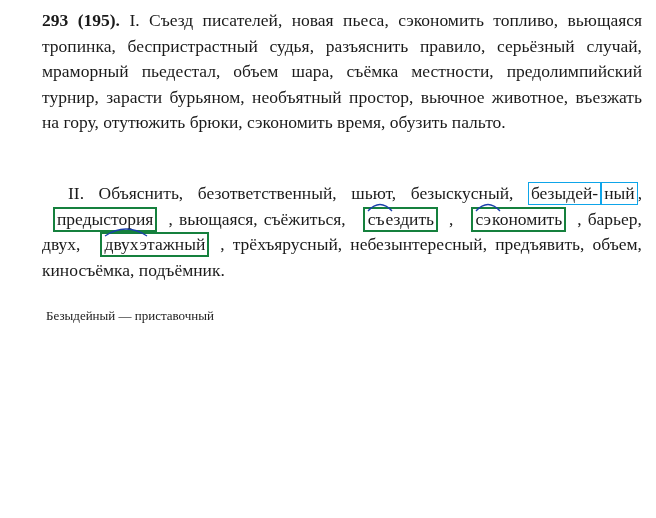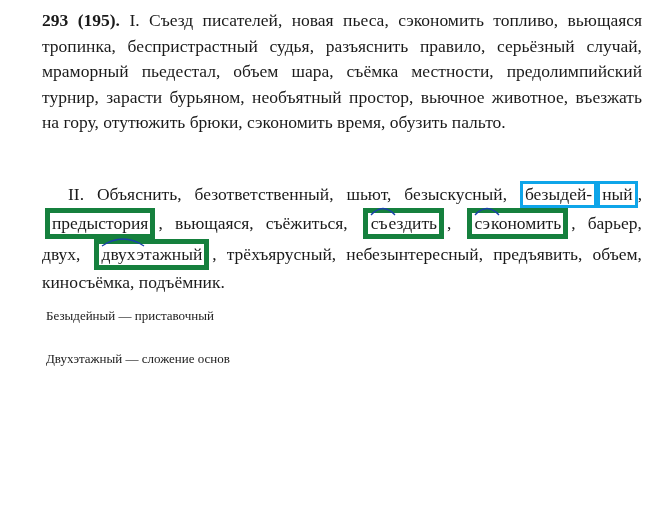--- a/index.html
+++ b/index.html
@@ -38,41 +38,41 @@
   .exnum {
     font-weight: bold;
     font-family: "Liberation Serif", serif;
   }
   .roman { font-weight: normal; }
 
   
   .boxed {
     position: relative;
     display: inline-block;
-    border: 5px solid #15803d;
+    border: 2px solid #15803d;
     padding: 0 2px 1px 2px;
-    margin: 0 3px;
+    margin: 0 11px;
     line-height: 20px;
   }
   .prefix-arc {
     position: relative;
     display: inline-block;
     padding: 0 1px;
   }
   .arc-svg {
     position: absolute;
     left: 0;
     top: -9px;
     overflow: visible;
     pointer-events: none;
   }
   .boxed-split {
     position: relative;
     display: inline-block;
-    border: 3px solid #0ea5e9;
+    border: 1px solid #0ea5e9;
     padding: 0 2px 1px 2px;
     line-height: 20px;
   }
   .answers {
     position: absolute;
     left: 46px;
     top: 305px;
     width: 590px;
   }
   .answer {
@@ -100,16 +100,15 @@
             <path d="M1 11 Q13 -2 25 11" fill="none" stroke="#1a3faa" stroke-width="1.3"></path>
           </svg><span>съ</span></span><span>ездить</span></span><span>, </span><span class="boxed"><span class="prefix-arc"><svg class="arc-svg" width="26" height="12" viewBox="0 0 26 12">
             <path d="M1 11 Q13 -2 25 11" fill="none" stroke="#1a3faa" stroke-width="1.3"></path>
           </svg><span>сэ</span></span><span>кономить</span></span><span>, барьер, двух, </span><span class="boxed"><span class="prefix-arc"><svg class="arc-svg" width="44" height="12" viewBox="0 0 44 12">
             <path d="M1 11 Q22 -3 43 11" fill="none" stroke="#1a3faa" stroke-width="1.3"></path>
           </svg><span>двух</span></span><span>этажный</span></span><span>, трёхъярусный, небезынтересный, предъявить, объем, киносъёмка, подъёмник.</span>
   </div>
 
   <div class="answers">
     <p class="answer">Безыдейный — приставочный</p>
-    <p class="answer">Двухэтажный — сложение основ</p>
   </div>
 
 </div>
 
 </body></html>

